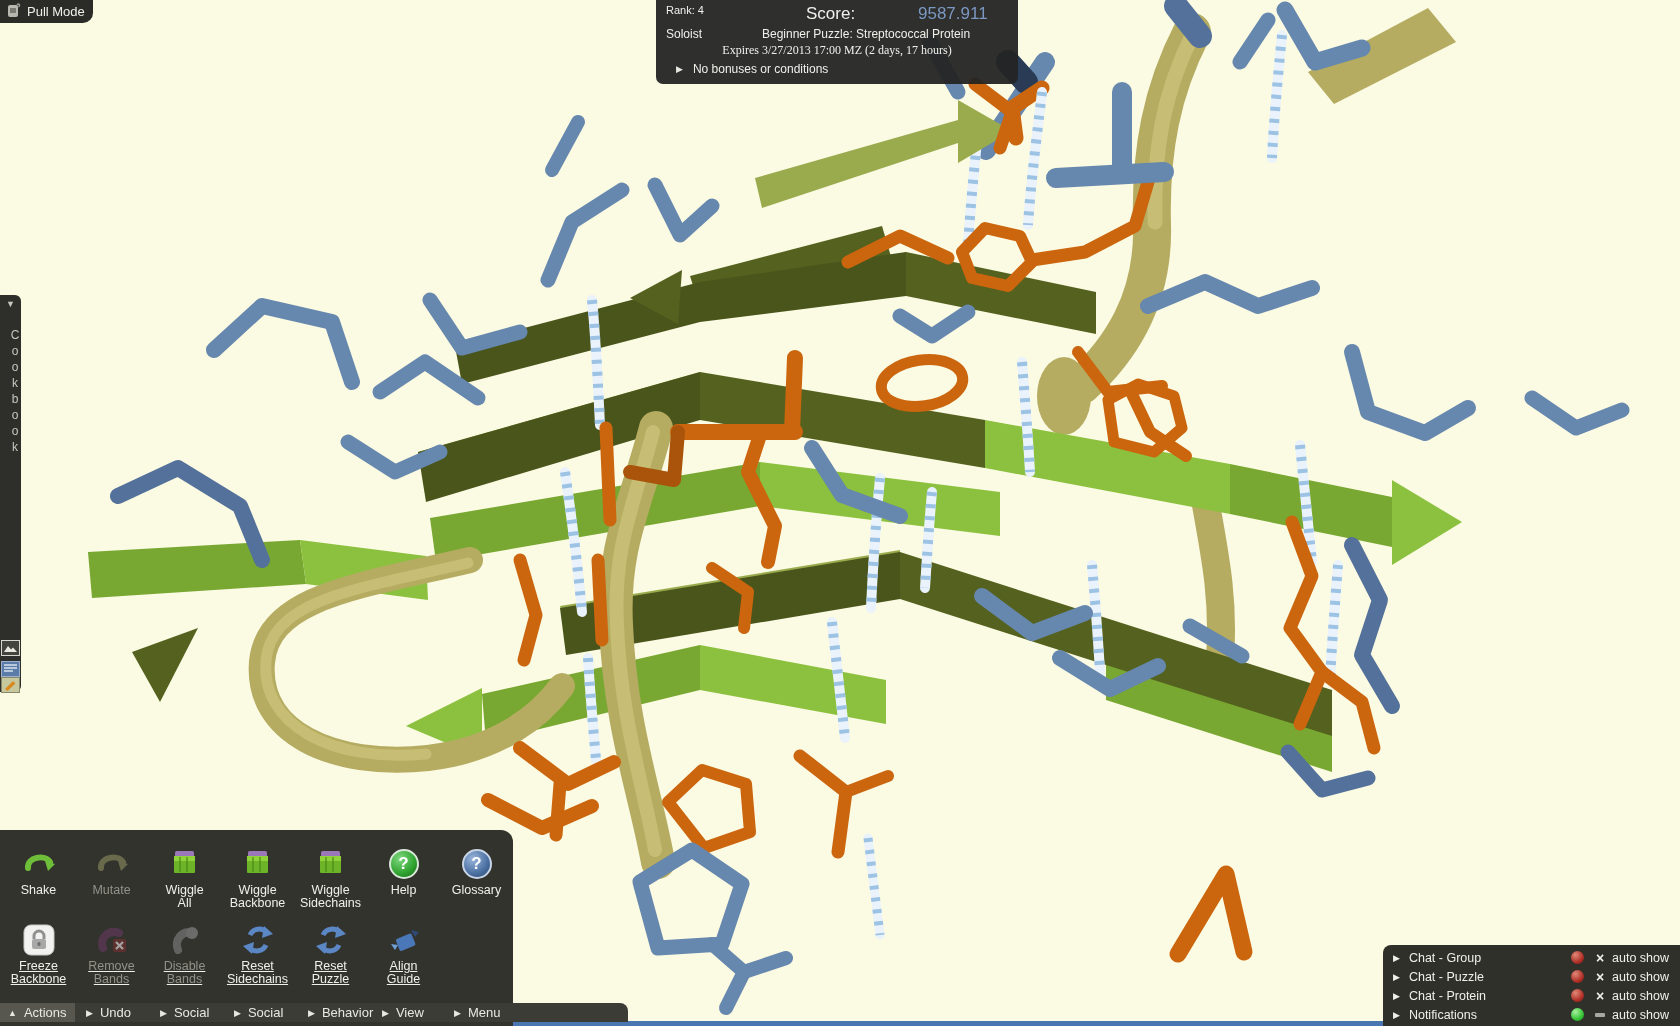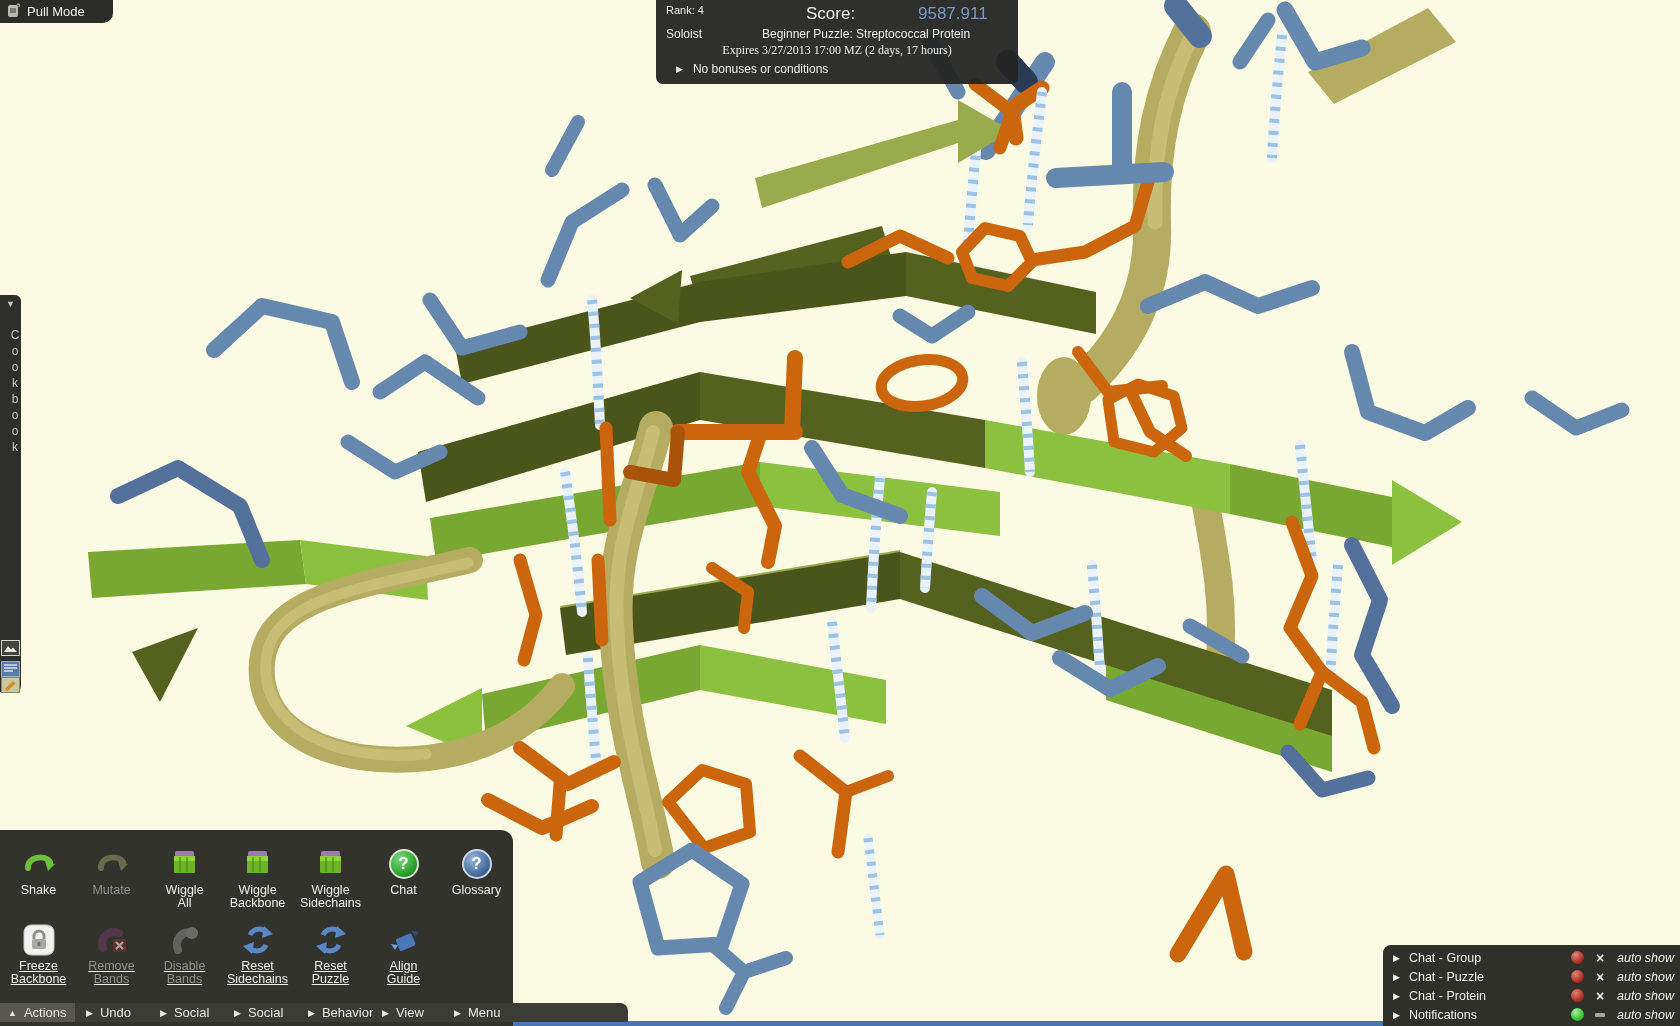--- a/index.html
+++ b/index.html
@@ -18,21 +18,21 @@
   .stN{stroke:var(--side_navy);fill:none;stroke-linecap:round;stroke-linejoin:round;}
   .stO{stroke:var(--side_orange);fill:none;stroke-linecap:round;stroke-linejoin:round;}
   .stOd{stroke:var(--side_orange_dark);fill:none;stroke-linecap:round;stroke-linejoin:round;}
   .hb1{stroke:var(--hbond_light);fill:none;stroke-linecap:round;}
   .hb2{stroke:var(--hbond_stripe);fill:none;stroke-dasharray:4 8;stroke-linecap:butt;}
 
   
   .panel{position:absolute;background:var(--panel);color:var(--text);z-index:5;}
 
   
-  #pullmode{left:0;top:0;height:23px;padding:0 28px 0 6px;border-radius:0 0 10px 0;
+  #pullmode{left:0;top:0;height:23px;padding:0 8px 0 6px;border-radius:0 0 10px 0;
     display:flex;align-items:center;gap:6px;font-size:13px;background:#2B2B27;}
 
   
   #info{left:656px;top:0;width:362px;height:84px;border-radius:0 0 7px 7px;background:rgba(36,36,36,.95);font-size:12px;}
   #info .r1{position:absolute;top:4px;left:10px;font-size:11px;}
   #info .r1s{position:absolute;top:4px;left:150px;font-size:17px;}
   #info .r1v{position:absolute;top:4px;left:262px;font-size:17px;color:var(--score_blue);}
   #info .r2a{position:absolute;top:27px;left:10px;}
   #info .r2b{position:absolute;top:27px;left:106px;}
   #info .r3{position:absolute;top:43px;left:0;width:100%;text-align:center;font-family:Liberation Serif, serif;}
@@ -73,21 +73,21 @@
   #chat{left:1383px;top:945px;width:297px;height:81px;border-radius:8px 0 0 0;background:#30302B;padding-top:3px;z-index:6;}
   .crow{height:19px;display:flex;align-items:center;padding:0 6px 0 10px;font-size:12.5px;cursor:pointer;}
   .crow .tri{font-size:9px;margin-right:9px;}
   .crow .clabel{flex:1;}
   .sphere{width:13px;height:13px;border-radius:50%;margin-right:8px;}
   .sphere.red{background:radial-gradient(circle at 35% 30%, #E08878, #B03028 60%, #7A1812);}
   .sphere.green{background:radial-gradient(circle at 35% 30%, #A8F0A0, #35C435 60%, #1A7A1A);}
   .xicon{width:16px;font-weight:bold;font-size:14px;color:#F0F0EA;text-align:center;margin-right:4px;}
   .minicon{width:16px;margin-right:4px;display:flex;align-items:center;justify-content:center;}
   .minicon i{display:block;width:10px;height:4px;background:#A8A8A0;border-radius:1px;}
-  .autotxt{width:62px;text-align:right;font-style:italic;}
+  .autotxt{width:62px;text-align:left;}
 </style>
 </head>
 <body>
 
 <svg id="scene" viewBox="0 0 1680 1026">
 
   <g>
     <polygon points="1308,72 1428,8 1456,42 1334,104" class="shH" style="fill:var(--tube)"></polygon>
     <path class="tube" stroke-width="38" d="M1192,32 C1162,90 1150,150 1152,225 C1154,300 1120,350 1082,385"></path>
     <path class="tubeHi" stroke-width="15" d="M1192,36 C1164,92 1153,150 1155,222"></path>
@@ -341,21 +341,21 @@
       <div class="albl">
           <div>Wiggle</div>
           <div>Sidechains</div>
         </div>
     </div>
     <div class="abtn">
       <div class="aicon">
           <div class="qicon qgreen">?</div>
         </div>
       <div class="albl">
-          <div>Chat</div>
+          <div>Help</div>
           <div></div>
         </div>
     </div>
     <div class="abtn">
       <div class="aicon">
           <div class="qicon qblue">?</div>
         </div>
       <div class="albl">
           <div>Glossary</div>
           <div></div>

